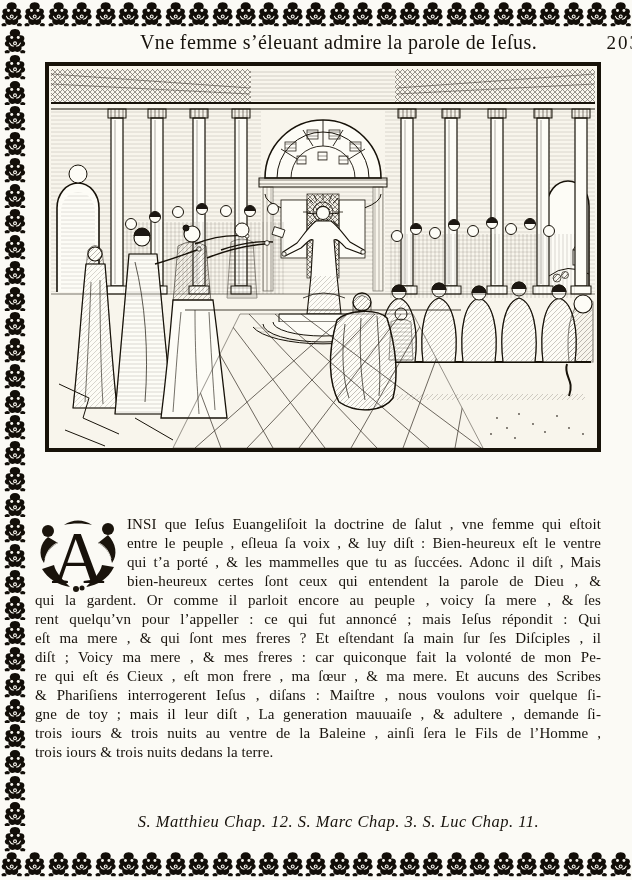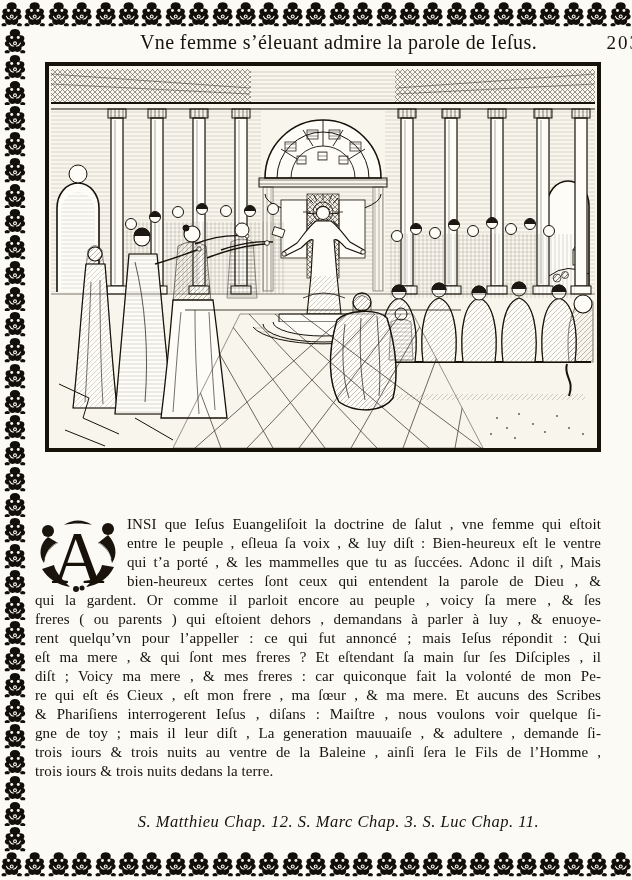--- a/index.html
+++ b/index.html
@@ -2107,21 +2107,20 @@
             <path d="M75 42 C73 34 69 29 63 26"></path>
         </g>
         <text x="42" y="66" text-anchor="middle" font-family="Liberation Serif, DejaVu Serif, serif" font-size="74" fill="#17110a">A</text>
       </svg>
     </div>
     <div class="bl ind">INSI que Ieſus Euangeliſoit la doctrine de ſalut , vne femme qui eſtoit</div>
     <div class="bl ind">entre le peuple , eſleua ſa voix , &amp; luy diſt : Bien-heureux eſt le ventre</div>
     <div class="bl ind">qui t’a porté , &amp; les mammelles que tu as ſuccées. Adonc il diſt , Mais</div>
     <div class="bl ind">bien-heureux certes ſont ceux qui entendent la parole de Dieu , &amp;</div>
     <div class="bl">qui la gardent.  Or comme il parloit encore au peuple , voicy ſa mere , &amp; ſes</div>
-    <div class="bl">freres ( ou parents ) qui eſtoient dehors , demandans à parler à luy , &amp; enuoye-</div>
     <div class="bl">rent quelqu’vn pour l’appeller : ce qui fut annoncé ; mais Ieſus répondit : Qui</div>
     <div class="bl">eſt ma mere , &amp; qui ſont mes freres ? Et eſtendant ſa main ſur ſes Diſciples , il</div>
     <div class="bl">diſt ; Voicy ma mere , &amp; mes freres : car quiconque fait la volonté de mon Pe-</div>
     <div class="bl">re qui eſt és Cieux , eſt mon frere , ma ſœur , &amp; ma mere. Et aucuns des Scribes</div>
     <div class="bl">&amp; Phariſiens interrogerent Ieſus , diſans : Maiſtre , nous voulons voir quelque ſi-</div>
     <div class="bl">gne de toy ; mais il leur diſt , La generation mauuaiſe , &amp; adultere , demande ſi-</div>
     <div class="bl">trois iours &amp; trois nuits au ventre de la Baleine , ainſi ſera le Fils de l’Homme ,</div>
     <div class="bl last">trois iours &amp; trois nuits dedans la terre.</div>
   </div>
 

